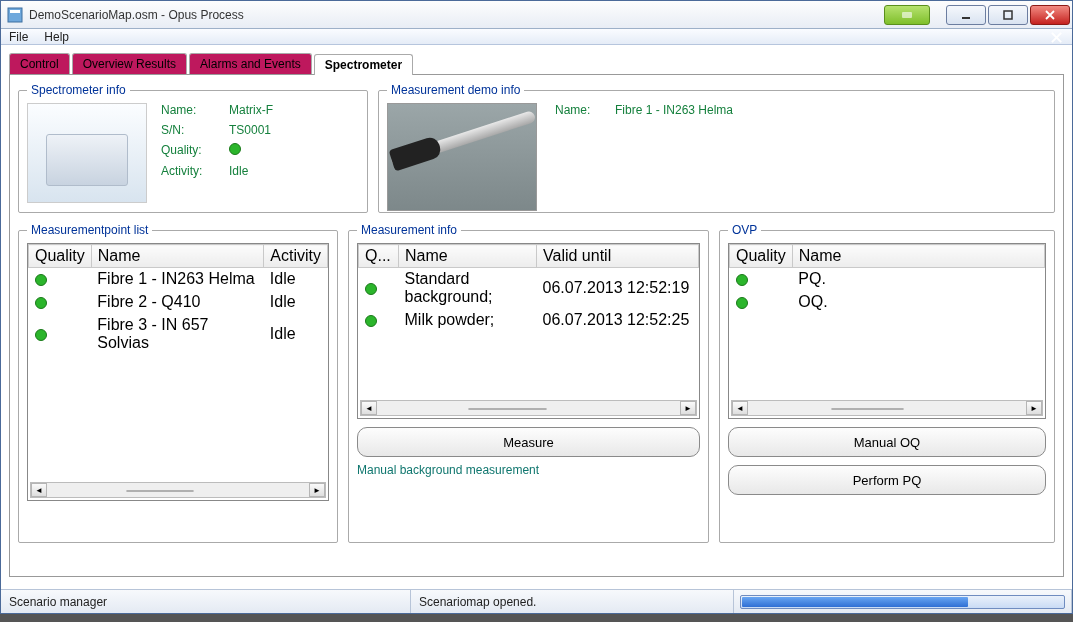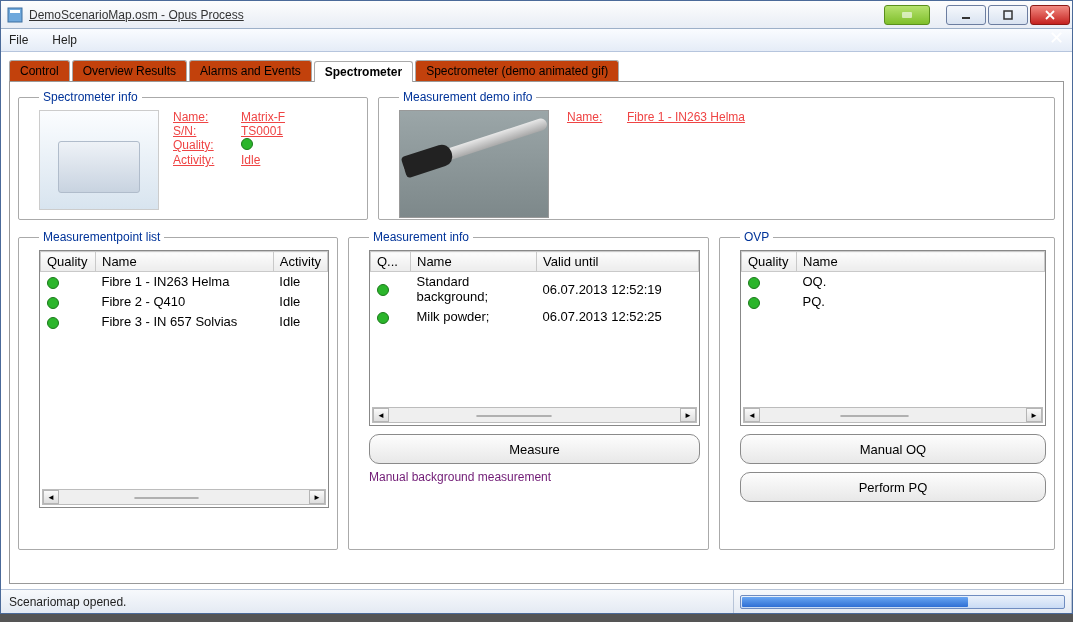--- a/index.html
+++ b/index.html
@@ -1,67 +1,67 @@
 <!DOCTYPE html>
 <html><head>
 <meta charset="utf-8">
 <style>
   * { box-sizing: border-box; font-family: "Segoe UI", Tahoma, sans-serif; }
   body { margin: 0; background: #555; width: 1073px; height: 622px; overflow: hidden; }
   .window { width: 1073px; height: 614px; background: #fff; border: 1px solid #4b6a99; position: relative; }
   
   .titlebar { height: 28px; background: linear-gradient(#fdfdfd,#e8edf5); display:flex; align-items:center; border-bottom:1px solid #9db0c8; }
   .titlebar .appicon { margin: 0 6px; width:16px; height:16px; }
-  .titlebar .title { font-size:12px; color:#333; flex:1;text-decoration:underline; }
+  .titlebar .title { font-size:12px; color:#333; flex:1; }
   .winbtns { display:flex; gap:0; margin-right:2px; }
   .winbtn { width:40px; height:20px; margin-left:2px; border:1px solid #6b7da0; border-radius:3px; display:flex; align-items:center; justify-content:center; font-size:10px; background:linear-gradient(#f5f8fc,#d9e3f1); cursor:pointer;}
   .winbtn.green { background:linear-gradient(#b6e26f,#7fbf2b); border-color:#5a8f1d; width:46px; margin-right:14px;}
   .winbtn.close { background:linear-gradient(#f28b82,#c5221f); border-color:#8c1a15; color:#fff; }
   
   .screenshot-x { position:absolute; top:26px; right:8px; color:#fff; font-size:18px; font-weight:300; pointer-events:none; }
   
-  .menubar { height:23px; background:linear-gradient(#fafcff,#e5ecf7); border-bottom:1px solid #b6c5dd; display:flex; align-items:center; padding-left:8px; gap:24px;}
+  .menubar { height:16px; background:linear-gradient(#fafcff,#e5ecf7); border-bottom:1px solid #b6c5dd; display:flex; align-items:center; padding-left:8px; gap:16px;}
   .menubar span { font-size:12px; color:#222; cursor:pointer;}
   
   .content { padding:8px 8px 0 8px; height:calc(100% - 28px - 24px - 24px); overflow:hidden;}
   .tabs { display:flex; align-items:flex-end; font-size:12px; border-bottom:1px solid #999; }
-  .tab { padding:3px 10px; border:1px solid #aaa; border-bottom:none; margin-right:2px; background:#c2410c; border-radius:3px 3px 0 0; cursor:pointer; }
+  .tab { padding:3px 10px; border:1px solid #aaa; border-bottom:none; margin-right:2px; background:#be185d; border-radius:3px 3px 0 0; cursor:pointer; }
   .tab.active { background:#fff; position:relative; top:1px; font-weight:700;}
   .tabpane { border:1px solid #999; border-top:none; padding:8px; height:calc(100% - 26px); background:#fff; }
-  fieldset { border:1px solid #aaa; border-radius:2px; font-size:12px; margin:0; padding:6px 8px 8px 20px; }
+  fieldset { border:1px solid #aaa; border-radius:2px; font-size:12px; margin:0; padding:6px 8px 8px 8px; }
   fieldset > legend { padding:0 4px; color:#003399; font-size:12px; }
   .row1 { display:flex; gap:10px; }
   .spec-info { width:350px; height:130px;}
   .mp-info  { flex:1; height:130px;}
   .spec-body { display:flex; gap:14px; align-items:flex-start; }
   .spec-img { width:120px; height:100px; border:1px solid #ccc; background:linear-gradient(180deg,#fbfdff,#d8e4ef); position:relative;}
   .spec-img::after{content:"";position:absolute;left:18px;top:30px;width:80px;height:50px;background:linear-gradient(#eef2f7,#c8d3e0);border:1px solid #b0bccb;border-radius:3px;}
-  .kv { display:grid; grid-template-columns: 68px 1fr; font-size:12px; color:#ef4444;text-decoration:underline; }
+  .kv { display:grid; grid-template-columns: 68px 1fr; row-gap:6px; font-size:12px; color:#15803d; }
   .kv .lab { }
   .dot { width:12px; height:12px; border-radius:50%; background:#2bb52b; display:inline-block; border:1px solid #1a7a1a;}
   .mp-body { display:flex; gap:18px; align-items:flex-start; }
   .probe-img { width:150px; height:108px; background:linear-gradient(180deg,#9ba6a8,#7d888a); position:relative; border:1px solid #999;}
   .probe-img::before{content:"";position:absolute;left:4px;top:52px;width:150px;height:12px;background:linear-gradient(#e8e8e8,#a8a8a8);transform:rotate(-18deg);transform-origin:left center;border-radius:6px;}
   .probe-img::after{content:"";position:absolute;left:4px;top:46px;width:50px;height:22px;background:#222;border-radius:4px 10px 10px 4px;transform:rotate(-18deg);transform-origin:left center;}
   .row2 { display:flex; gap:10px; margin-top:10px; height:320px;}
   .mp-list { width:320px; }
   .bg-info { flex:1; }
   .ovp { width:336px; }
   .list { border:1px solid #888; height:258px; background:#fff; overflow:hidden; position:relative;}
   .list.short { height:176px; }
-  .list table { width:100%; border-collapse:collapse; font-size:13px; }
+  .list table { width:100%; border-collapse:collapse; font-size:16px; }
   .list th { text-align:left; background:linear-gradient(#fcfcfc,#ececec); border:1px solid #c9c9c9; padding:2px 6px; font-weight:400;}
   .list td { padding:2px 6px; border-bottom:1px solid transparent; }
   .list td .dot, .list th .dot { vertical-align:middle; }
   .hscroll { position:absolute; left:2px; right:2px; bottom:2px; height:16px; background:#efefef; border:1px solid #bcbcbc; display:flex; align-items:center;}
   .hscroll .arrow { width:16px; height:14px; background:linear-gradient(#fafafa,#dedede); border:1px solid #b5b5b5; font-size:8px; display:flex; align-items:center; justify-content:center; cursor:pointer;}
   .hscroll .track { flex:1; position:relative; }
   .hscroll .thumb { position:absolute; left:30%; width:26%; top:0; bottom:0; background:linear-gradient(#f2f2f2,#d7d7d7); border:1px solid #b0b0b0; border-radius:2px;}
   .btn { width:100%; height:30px; margin-top:8px; background:linear-gradient(#fdfdfd,#e8e8e8); border:1px solid #8a8a8a; border-radius:10px; font-size:13px; cursor:pointer;}
-  .note { font-size:12px; color:#701a75; margin-top:6px; }
+  .note { font-size:12px; color:#0f766e; margin-top:6px; }
   
   .statusbar { position:absolute; left:0; right:0; bottom:0; height:24px; background:linear-gradient(#f7f9fc,#e4eaf3); border-top:1px solid #b7c4d8; display:flex; align-items:stretch; font-size:12px; color:#222;}
   .statusbar .pane { border-right:1px solid #b7c4d8; display:flex; align-items:center; padding:0 8px;}
   .statusbar .pane.left { width:410px; }
   .statusbar .pane.mid  { flex:1; }
   .statusbar .pane.right { width:338px; padding:4px 6px;}
   .progress { width:100%; height:14px; border:1px solid #6f8cc0; background:linear-gradient(#eaf1fb,#c9dbf5); border-radius:2px; position:relative; }
   .progress::after { content:""; position:absolute; left:1px; top:1px; bottom:1px; width:70%; background:linear-gradient(#69a6f2,#2f6fd4); border-radius:1px;}
 </style>
 </head>
@@ -104,21 +104,20 @@
     <span>File</span>
     <span>Help</span>
   </div>
 
   <div class="content">
     <div class="tabs">
       <div class="tab">Control</div>
       <div class="tab">Overview Results</div>
       <div class="tab">Alarms and Events</div>
       <div class="tab active">Spectrometer</div>
-      <div class="tab">Spectrometer (demo animated gif)</div>
     </div>
 
     <div class="tabpane">
 
       <div class="row1">
         <fieldset class="spec-info">
           <legend>Spectrometer info</legend>
           <div class="spec-body">
             <div class="spec-img"></div>
             <div class="kv">
@@ -229,42 +228,43 @@
             <table>
               <thead>
                   <tr>
                 <th style="width:55px">Quality</th>
                 <th>Name</th>
               </tr>
                 </thead>
               <tbody>
                 <tr>
                     <td><span class="dot"></span></td>
+                    <td>PQ.</td>
+                  </tr>
+                <tr>
+                    <td><span class="dot"></span></td>
                     <td>OQ.</td>
-                  </tr>
-                <tr>
-                    <td><span class="dot"></span></td>
-                    <td>PQ.</td>
                   </tr>
               </tbody>
             </table>
             <div class="hscroll">
               <div class="arrow">◄</div>
               <div class="track">
                   <div class="thumb"></div>
                 </div>
               <div class="arrow">►</div>
             </div>
           </div>
           <button class="btn">Manual OQ</button>
           <button class="btn">Perform PQ</button>
         </fieldset>
       </div>
     </div>
   </div>
 
   <div class="statusbar">
+    <div class="pane left">Scenario manager</div>
     <div class="pane mid">Scenariomap opened.</div>
     <div class="pane right">
       <div class="progress"></div>
     </div>
   </div>
 </div>
 
 </body></html>

